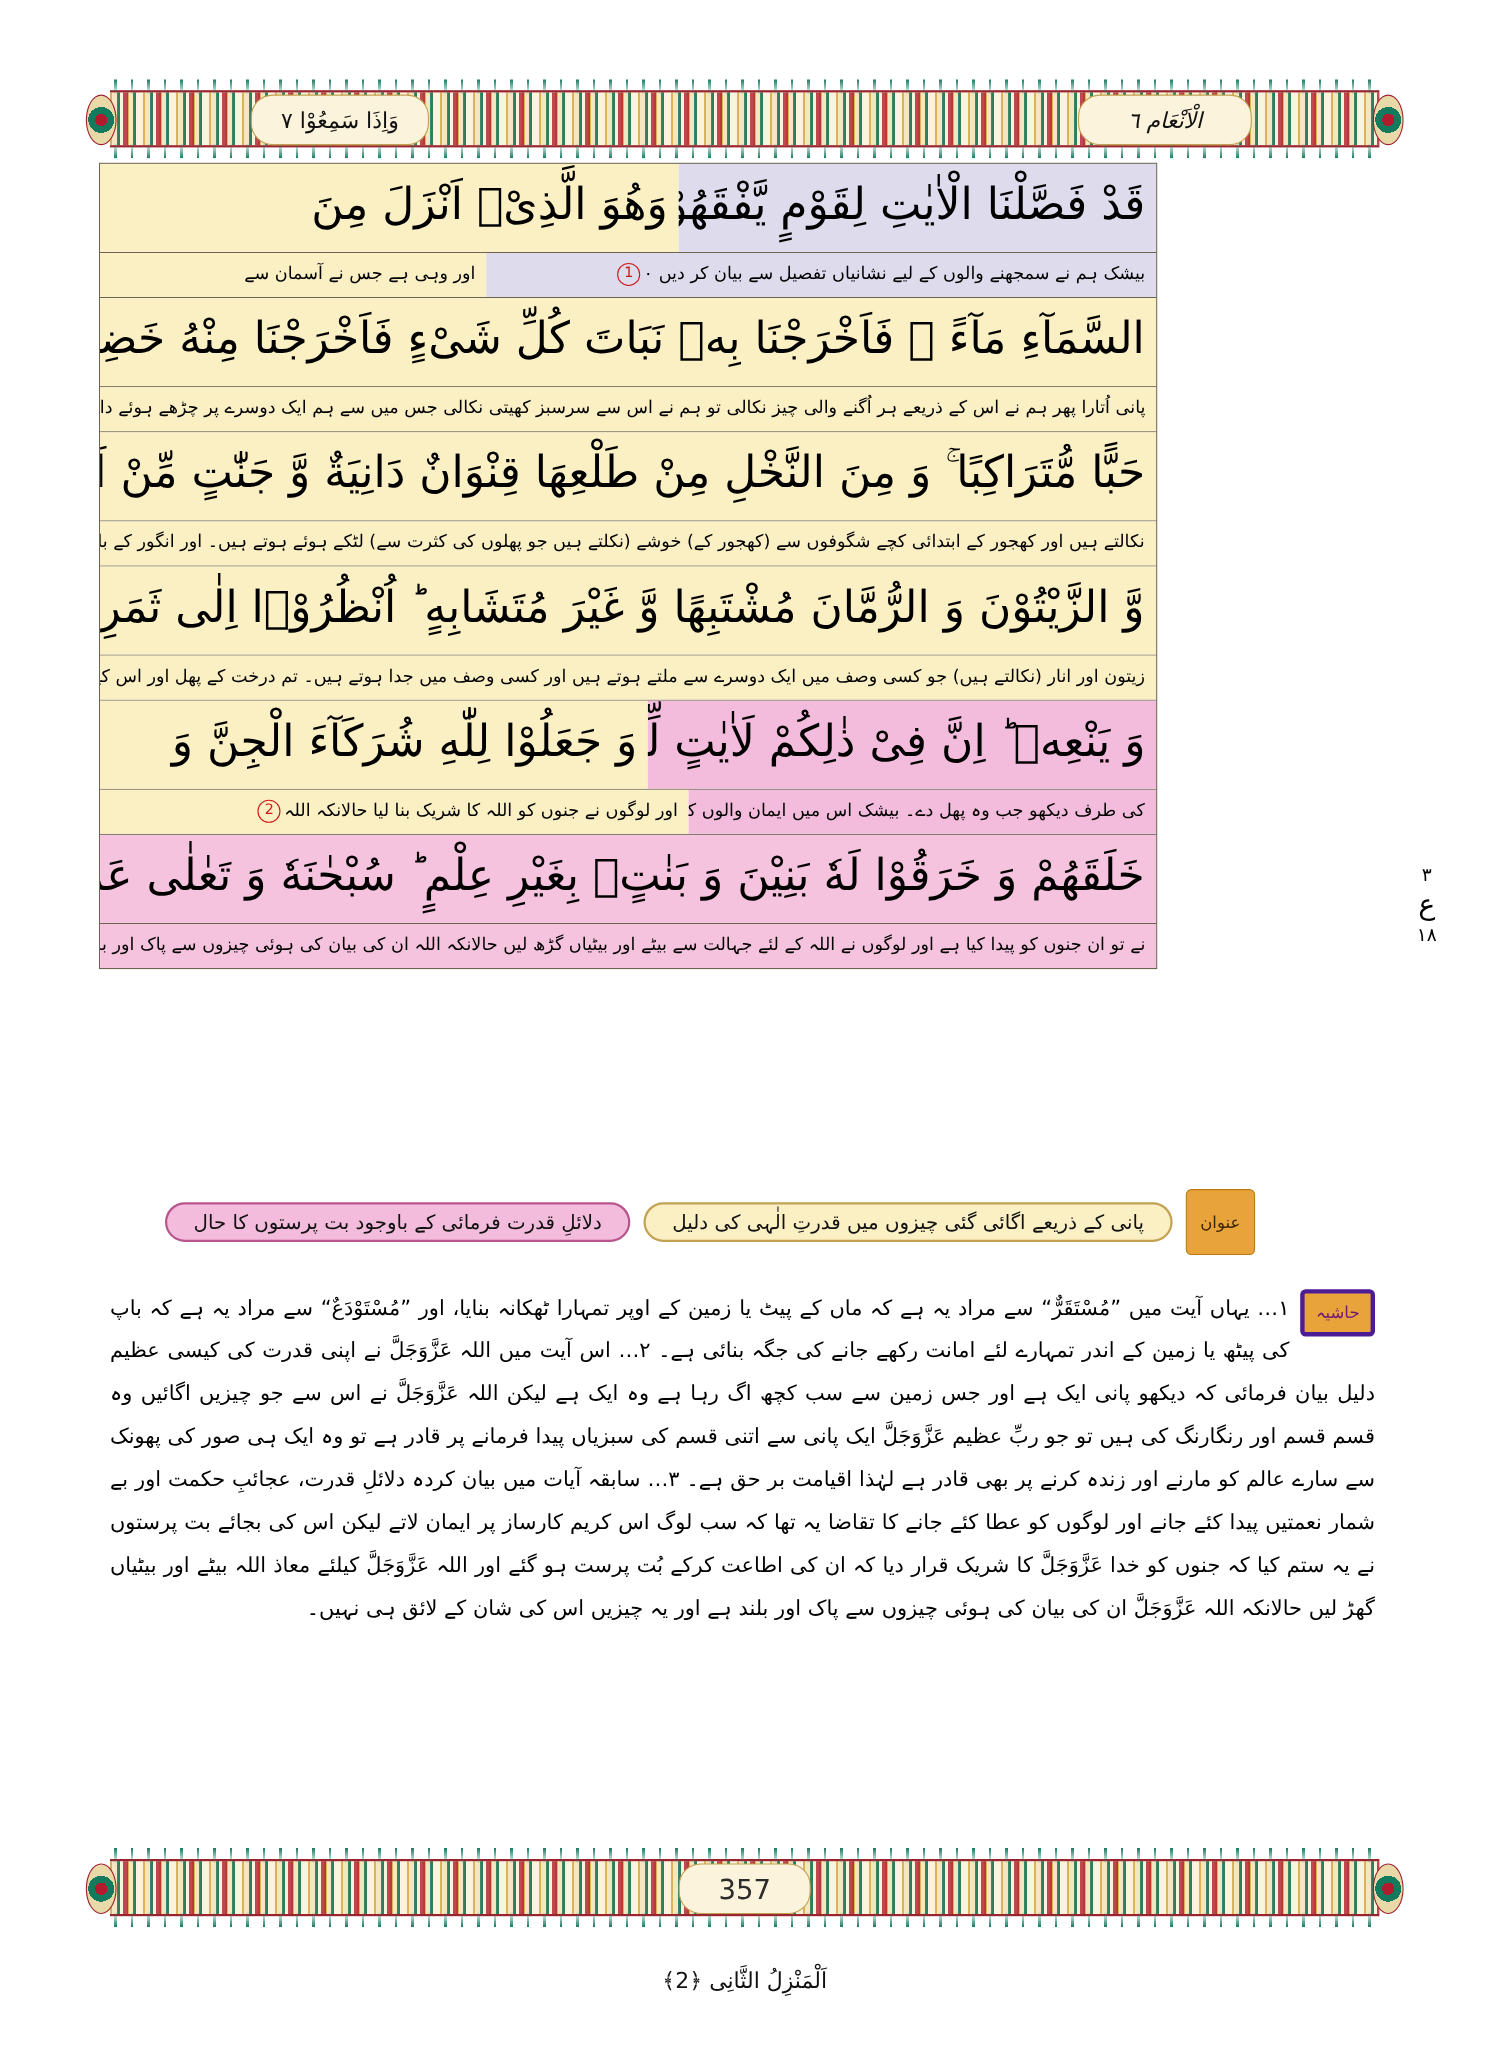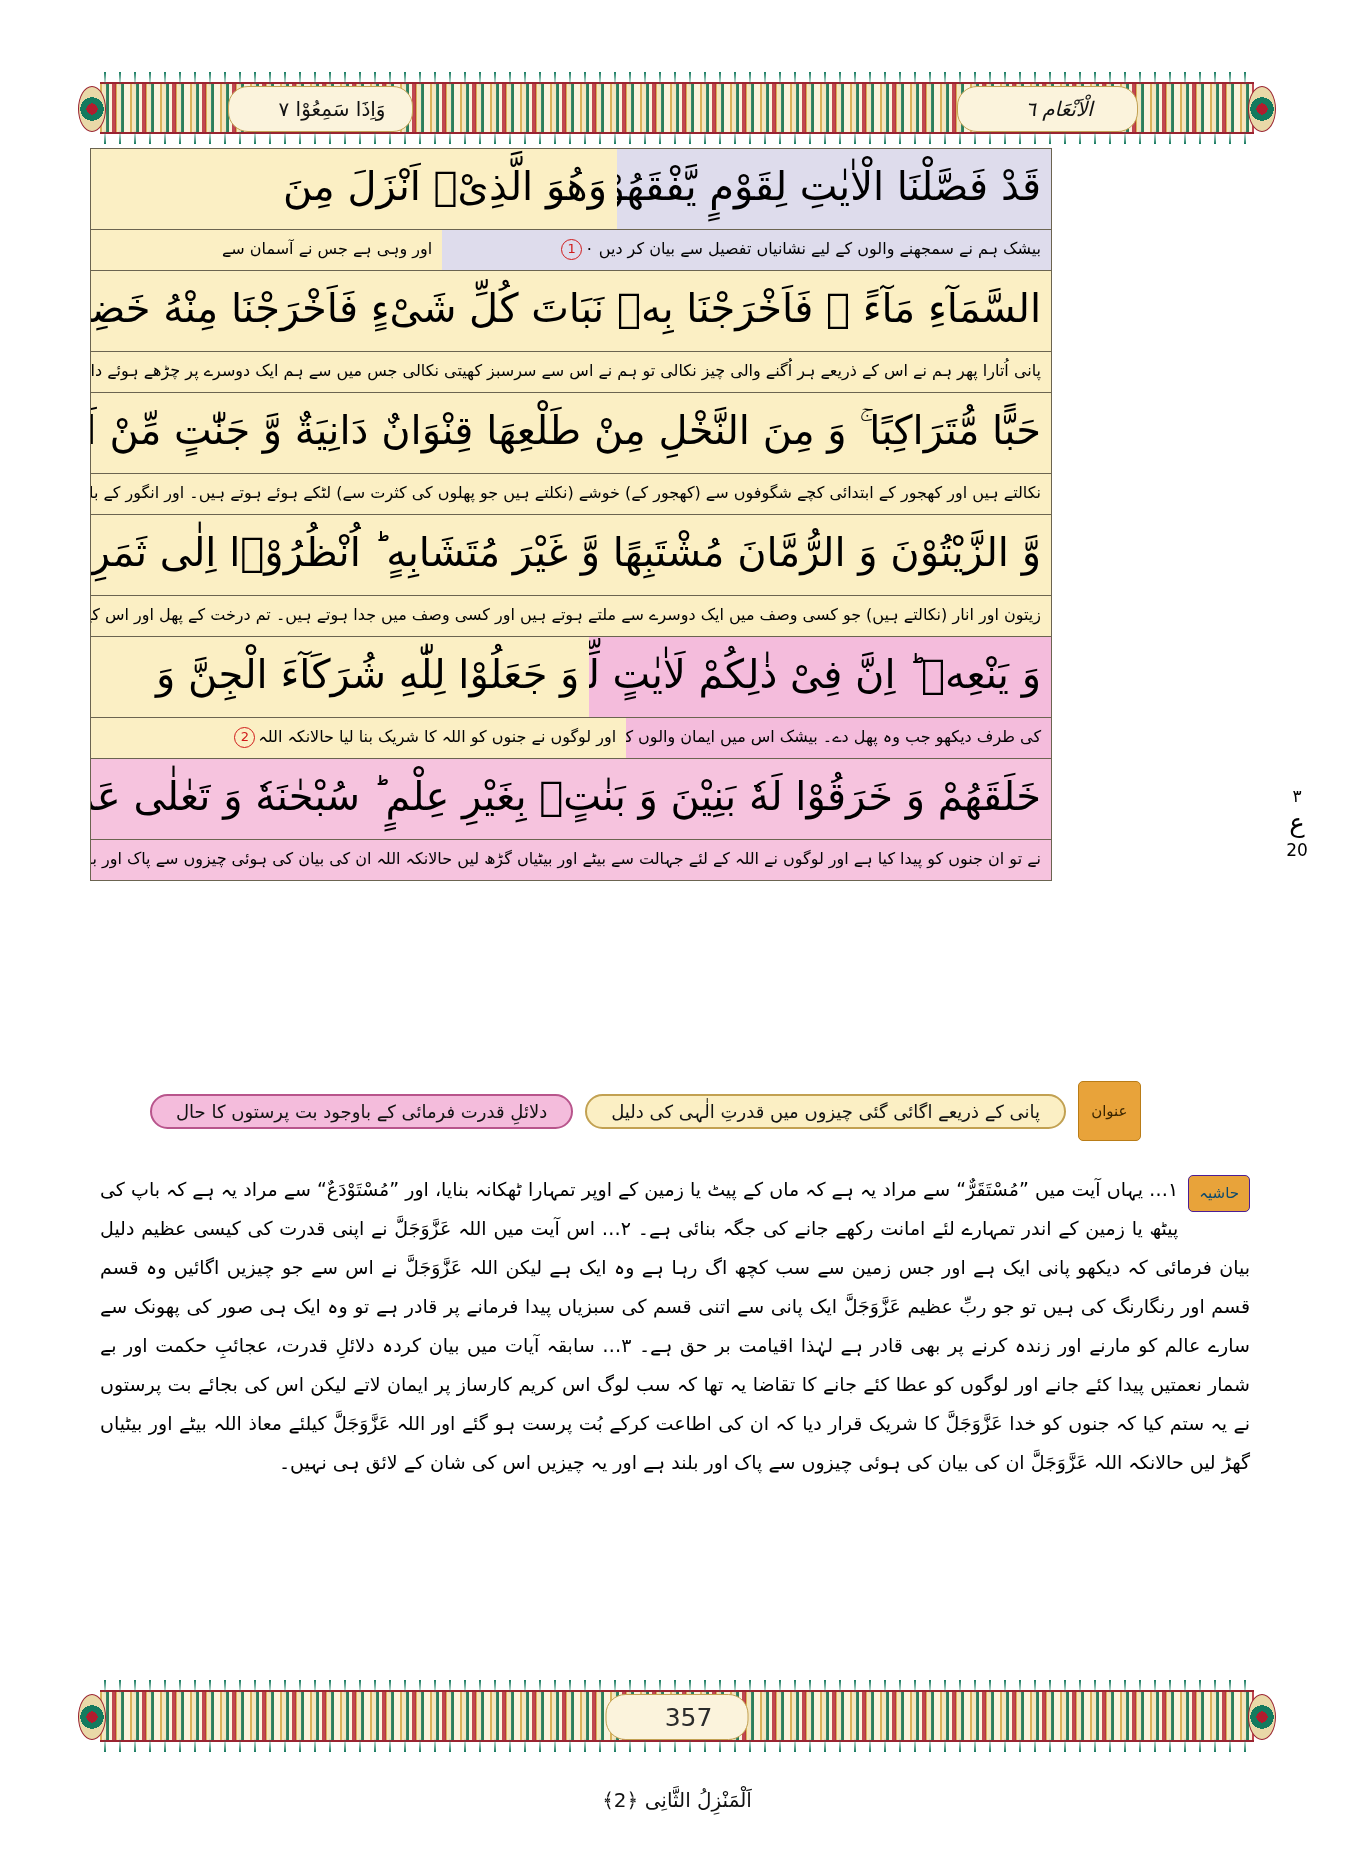--- a/index.html
+++ b/index.html
@@ -37,21 +37,21 @@
   .band .spike.b{bottom:-10px;
     -webkit-mask-image:linear-gradient(transparent,#000);mask-image:linear-gradient(transparent,#000);}
   .band .end{position:absolute;top:4px;width:26px;height:44px;border-radius:50%;
      background:radial-gradient(circle at 50% 50%,#b01c2e 0 22%,#147a5e 22% 46%,#e9d9a8 46% 100%);
      border:1px solid #9a2330;}
   .band .end.l{left:0;} .band .end.r{right:0;}
 
   .cartouche{position:absolute;top:4px;height:44px;border-radius:20px;
      background:#fbf3dc;border:1px solid #c2a152;display:flex;align-items:center;
      justify-content:center;color:#111;font-size:20px;direction:rtl;z-index:3;
-     font-family:"DejaVu Sans","Liberation Sans",sans-serif;padding-left:23px;}
+     font-family:"DejaVu Sans","Liberation Sans",sans-serif;}
   .cart-sura{right:138px;width:156px;font-style:italic;}
   .cart-juz {left:150px;width:160px;}
   .cart-page{left:50%;transform:translateX(-50%);width:118px;font-size:25px;color:#2b2b2b;}
 
   #top-band{top:82px;}
   #bottom-band{top:1690px;}
 
   
   .block{position:absolute;left:90px;top:148px;width:962px;
          border:1px solid #6b6450;box-sizing:border-box;}
@@ -94,22 +94,22 @@
        font-family:"DejaVu Sans","Liberation Sans",sans-serif;}
   .cap.tag{background:#e8a33a;border:1px solid #b97c17;padding:20px 12px;font-size:15px;border-radius:5px;color:#3a2500;}
   .cap.cream{background:#fbefc4;border:2px solid #c2a152;}
   .cap.pink{background:#f4bcdc;border:2px solid #b8558c;}
 
   
   .fn{position:absolute;left:100px;top:1170px;width:1150px;direction:rtl;
       text-align:justify;font-size:19px;line-height:2.05;color:#000;
       font-family:"DejaVu Sans","Liberation Sans",sans-serif;}
   .fn .tagwrap{float:right;margin:2px 0 0 10px;}
-  .fn .tag{background:#e8a33a;border:1px solid #4c1d95;border-radius:5px;
-           padding:2px 10px;font-size:15px;color:#0c4a6e;display:inline-block;}
+  .fn .tag{background:#e8a33a;border:4px solid #4c1d95;border-radius:5px;
+           padding:2px 10px;font-size:15px;color:#701a75;display:inline-block;}
 
   
   .manzil{position:absolute;top:1788px;left:0;width:100%;text-align:center;
           font-size:20px;direction:rtl;color:#111;
           font-family:"DejaVu Sans","Liberation Sans",sans-serif;}
 </style>
 </head>
 <body>
 
 <div class="page">
@@ -197,21 +197,21 @@
       <div class="row">
         <div class="seg ur bg-pink2" style="flex: 100 0 0px;">
           <span>نے تو ان جنوں کو پیدا کیا ہے اور لوگوں نے اللہ کے لئے جہالت سے بیٹے اور بیٹیاں گڑھ لیں حالانکہ اللہ ان کی بیان کی ہوئی چیزوں سے پاک اور بلند ہے ۰</span>
         </div>
       </div>
     </div>
 
   <div class="margin-mark" style="top:786px;">
     <div>٣</div>
     <div style="font-size:26px;">ع</div>
-    <div>20</div>
+    <div>١٨</div>
   </div>
 
   <div class="headrow">
     <div class="cap tag">عنوان</div>
     <div class="cap cream">پانی کے ذریعے اگائی گئی چیزوں میں قدرتِ الٰہی کی دلیل</div>
     <div class="cap pink">دلائلِ قدرت فرمائی کے باوجود بت پرستوں کا حال</div>
   </div>
 
   <div class="fn">
     <span class="tagwrap">

